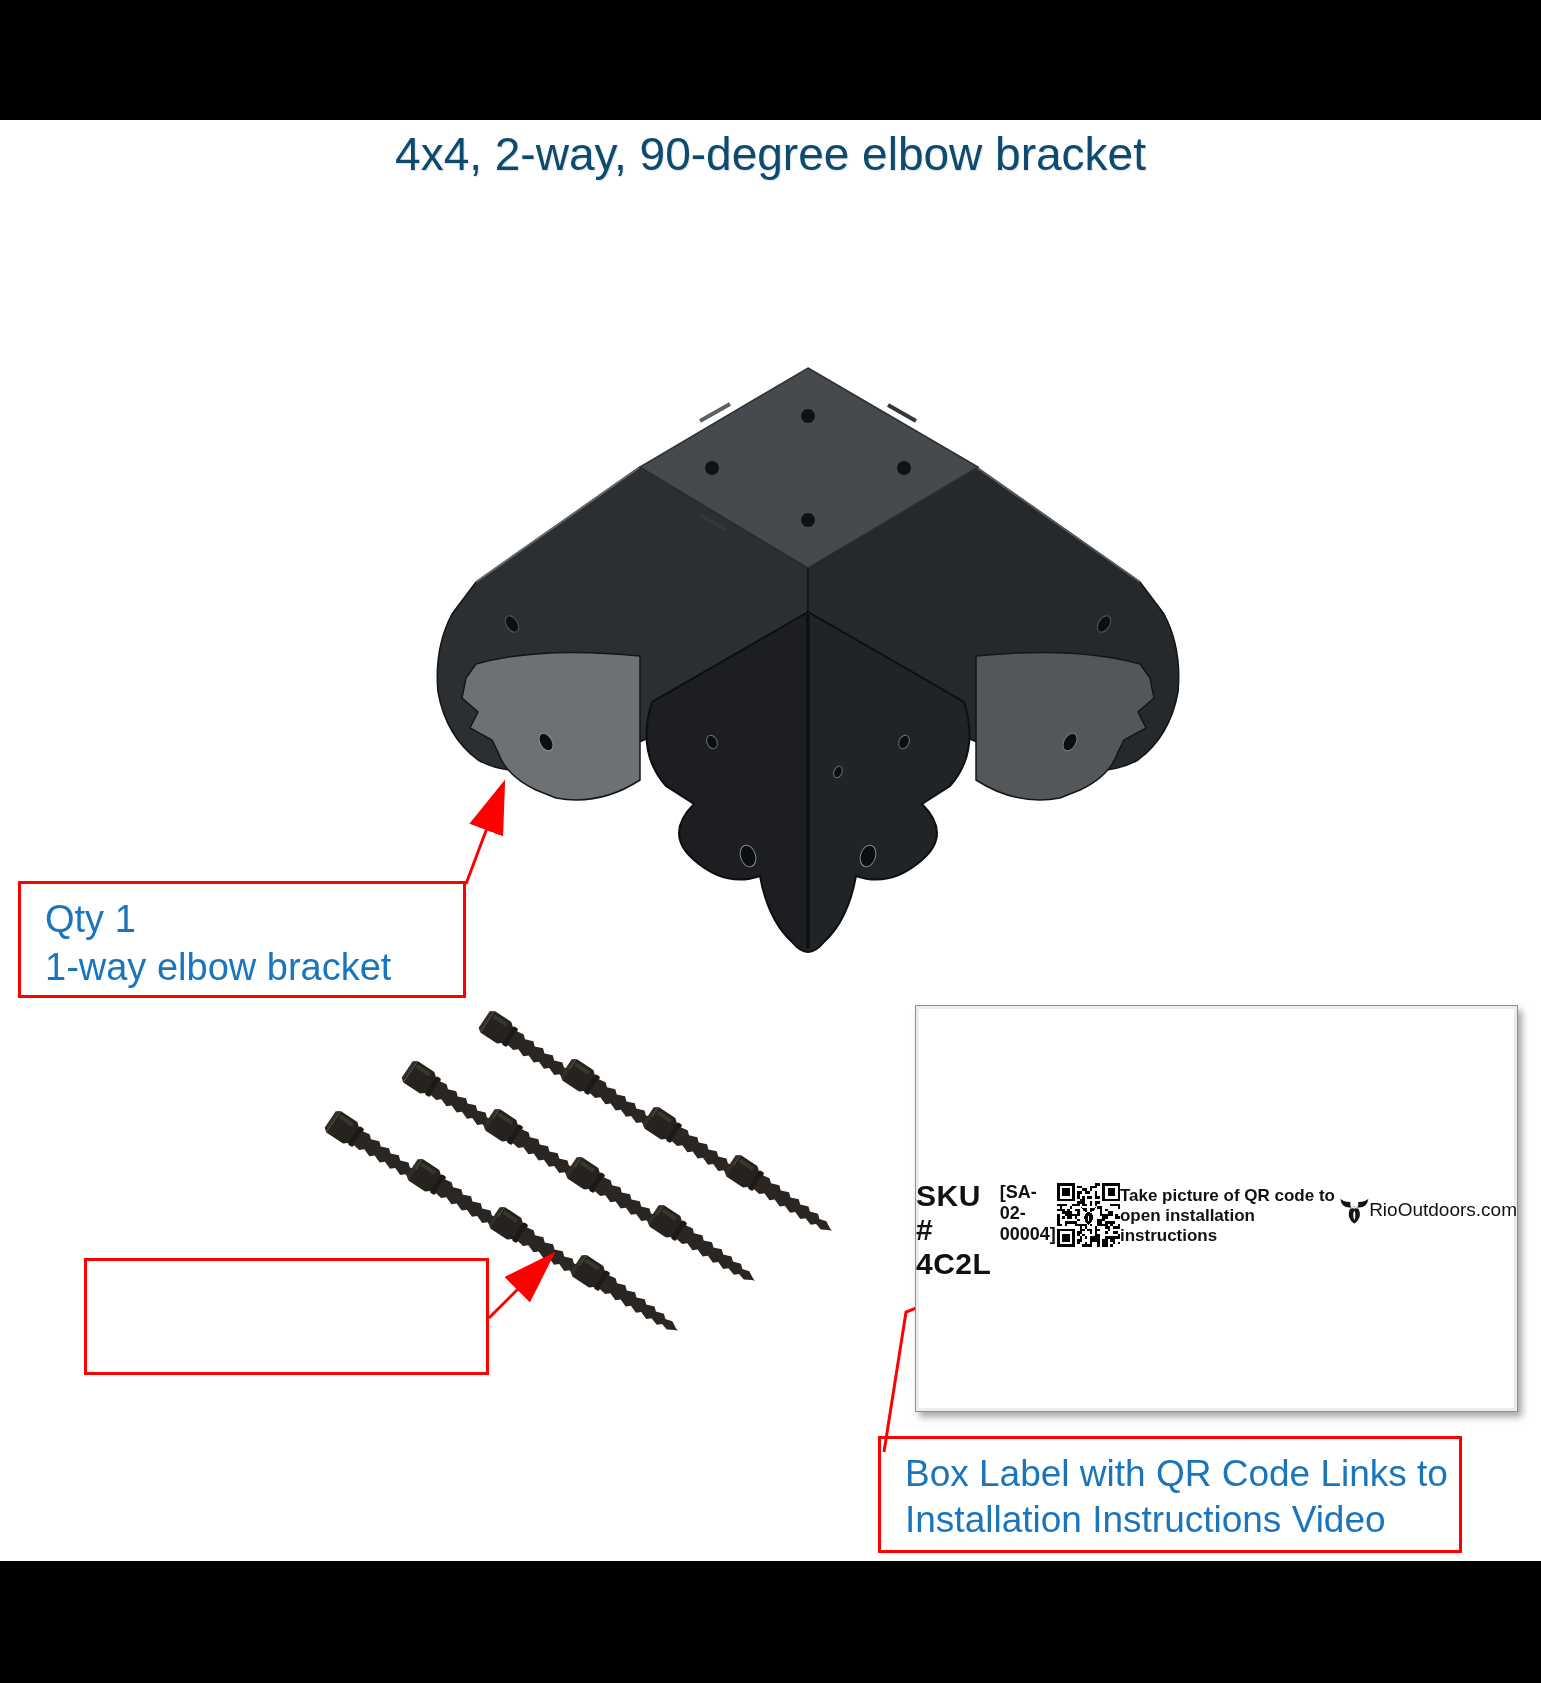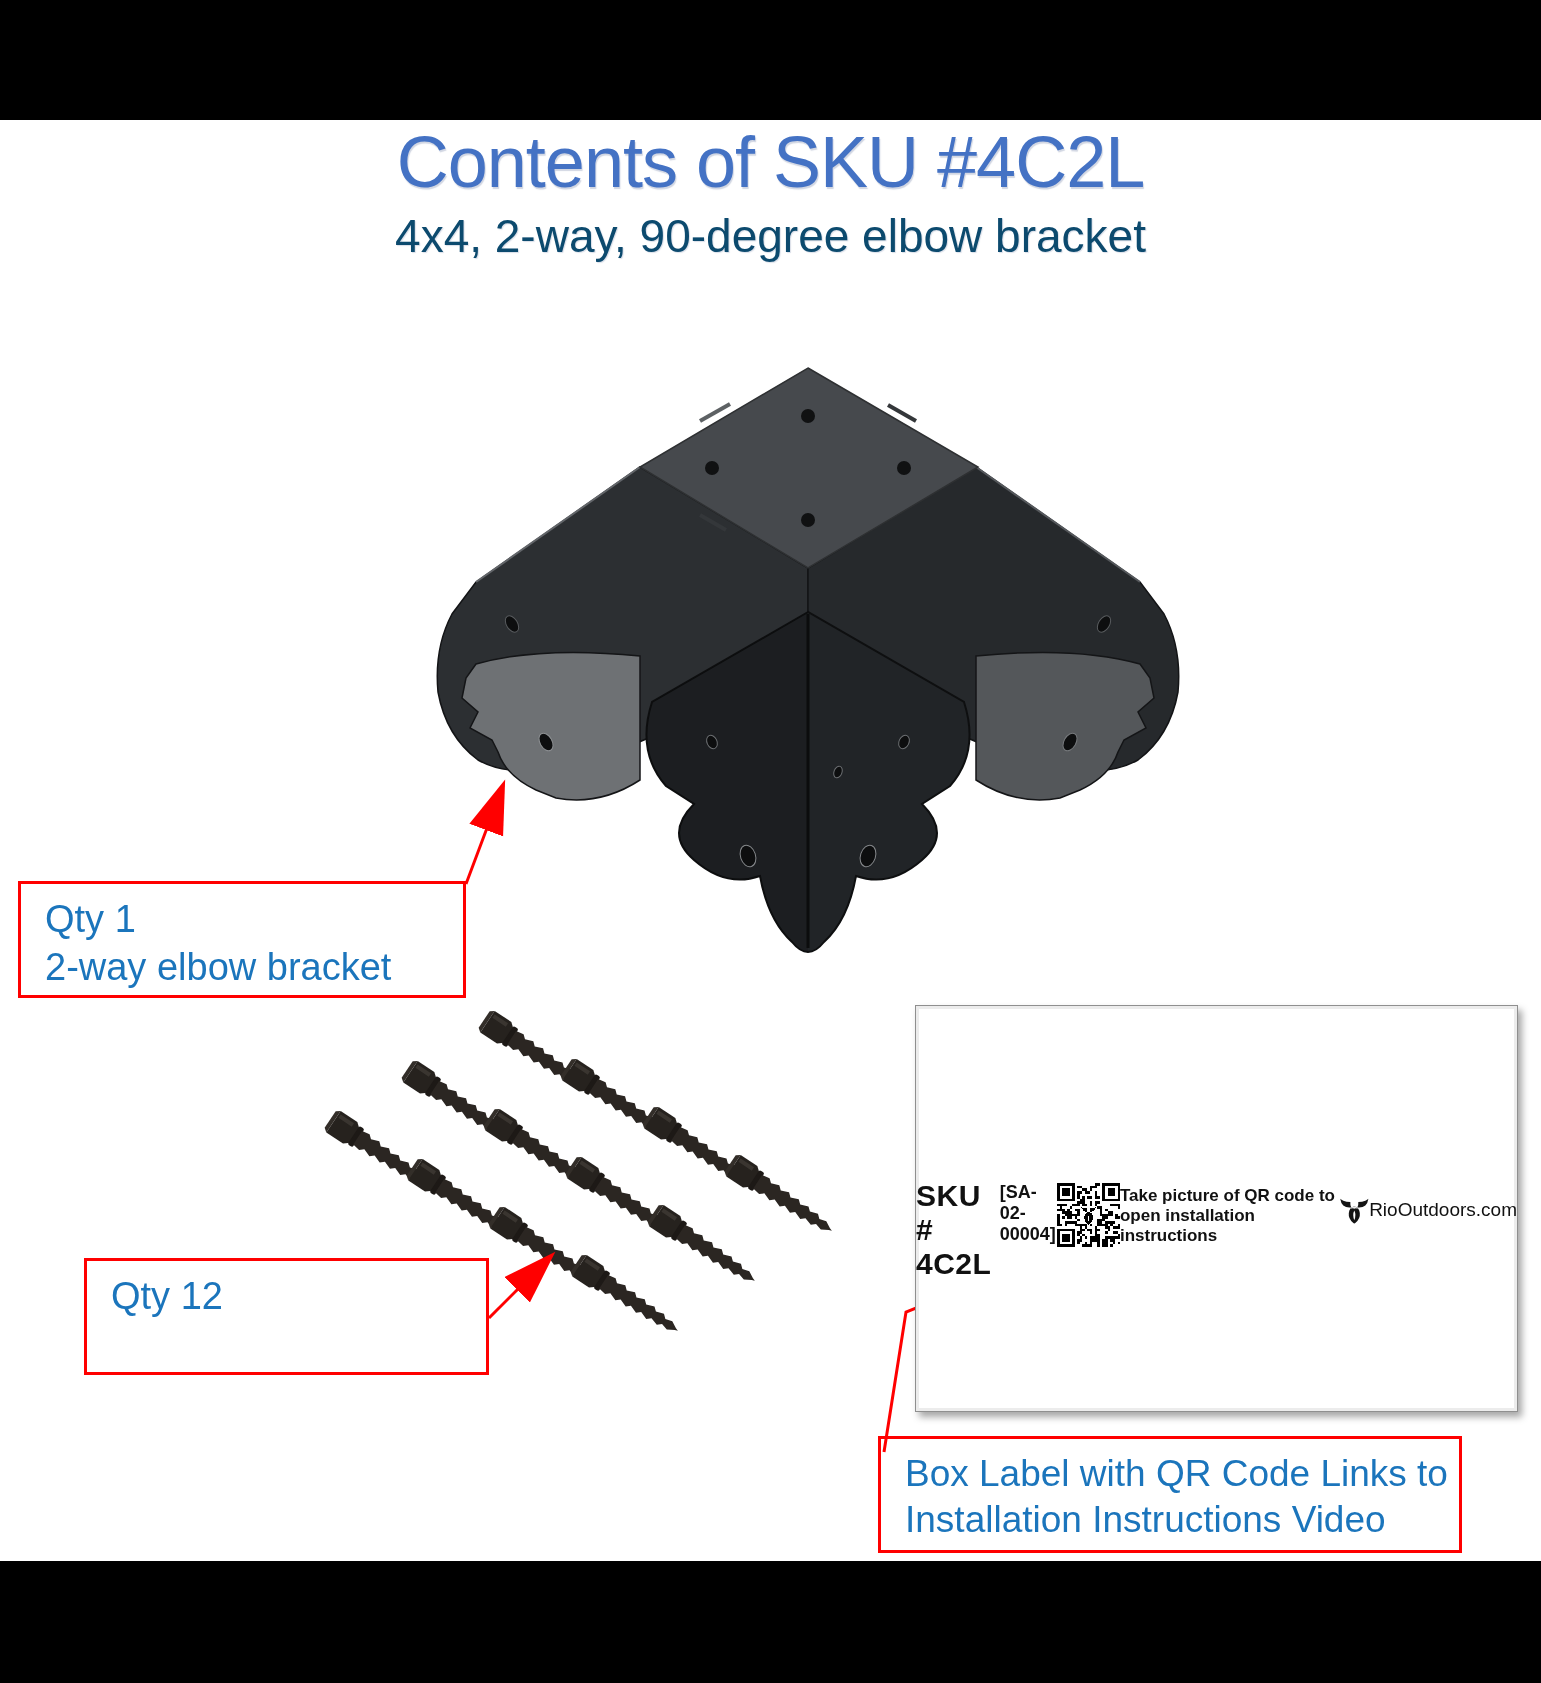--- a/index.html
+++ b/index.html
@@ -33,21 +33,20 @@
   #label-logo{margin-top:6px;width:64px;height:56px;}
   #label-brand{margin-top:2px;font-size:19px;}
 </style>
 </head>
 <body>
 
 <div class="letterbox" id="bar-top"></div>
 <div class="letterbox" id="bar-bottom"></div>
 
 <div id="title-block">
-  <div id="page-title">Contents of SKU #4C2L</div>
   <div id="page-subtitle">4x4, 2-way, 90-degree elbow bracket</div>
 </div>
 
 <svg id="scene" viewBox="0 0 1541 1683">
   <defs>
     <marker id="arrh" markerWidth="20" markerHeight="14" refX="15" refY="6" orient="auto">
       <path d="M0,0 L18,6 L0,12 Z" fill="#FF0000"></path>
     </marker>
     <g id="screw">
       <path d="M-19,-10 L-15,-13 L-15,13 L-19,10 Z" fill="#332e29"></path>
@@ -114,25 +113,24 @@
 
   <g stroke="#FF0000" stroke-width="3" fill="none">
     <line x1="466" y1="884" x2="502" y2="788" marker-end="url(#arrh)"></line>
     <line x1="489" y1="1318" x2="549" y2="1258" marker-end="url(#arrh)"></line>
     <path d="M884,1452 L906,1312 L1110,1230" marker-end="url(#arrh)"></path>
   </g>
 </svg>
 
 <div class="callout" id="callout-bracket">
   <div>Qty 1</div>
-  <div>2-way elbow bracket</div>
+  <div>1-way elbow bracket</div>
 </div>
 
 <div class="callout" id="callout-screws">
-  <div>Qty 12</div>
 </div>
 
 <div class="callout" id="callout-label">
   <div>Box Label with QR Code Links to</div>
   <div>Installation Instructions Video</div>
 </div>
 
 <div id="box-label">
   <div id="label-sku">SKU # 4C2L</div>
   <div id="label-part">[SA-02-00004]</div>

